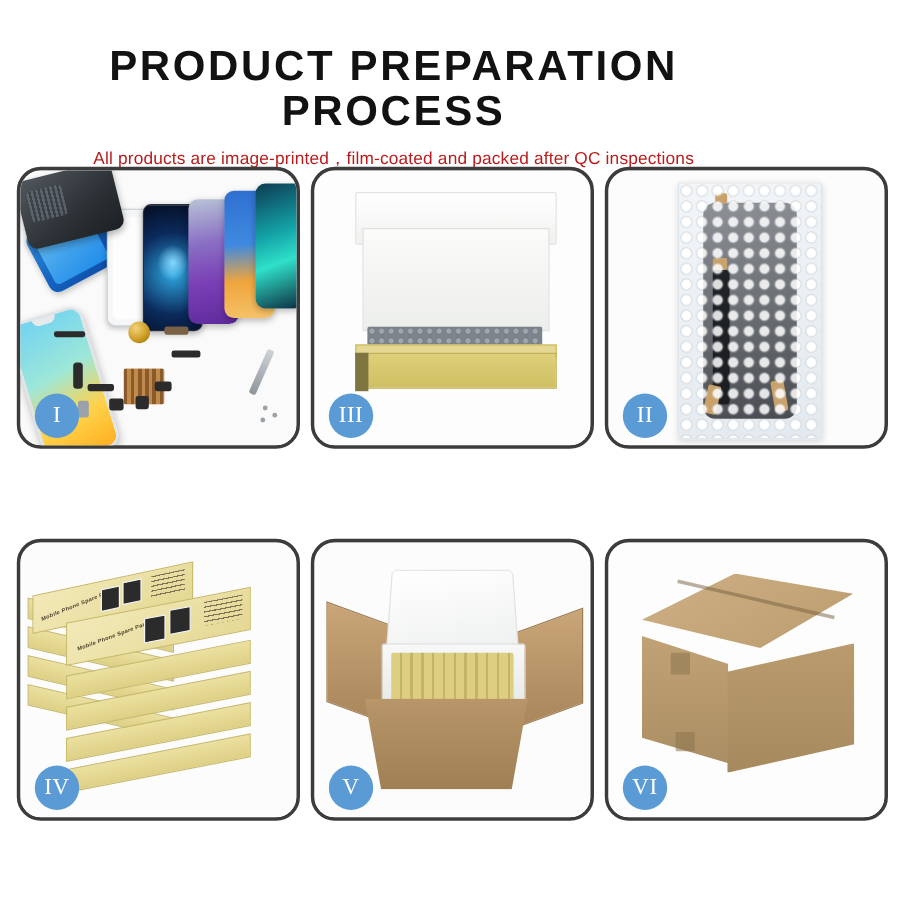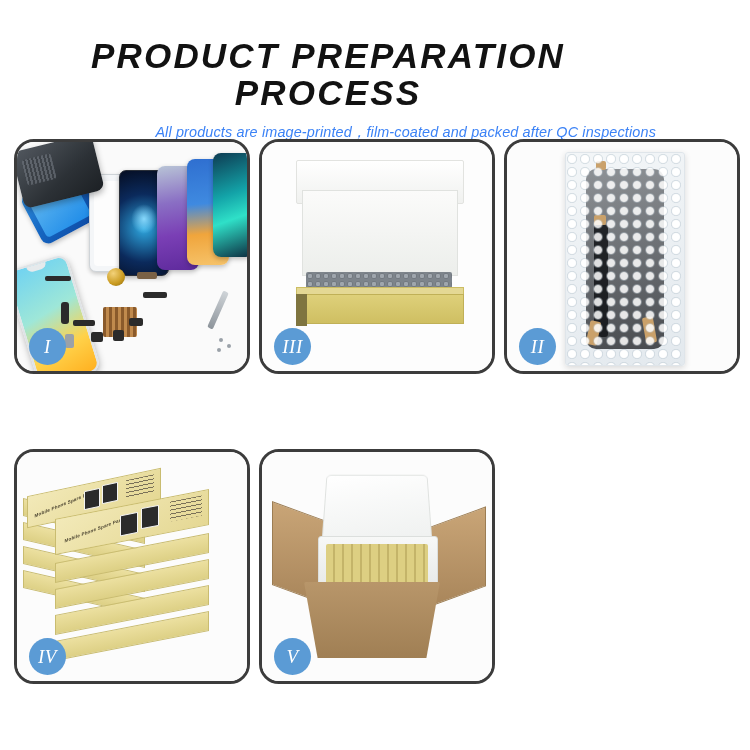--- a/index.html
+++ b/index.html
@@ -1,32 +1,32 @@
 <!DOCTYPE html>
 <html><head>
 <meta charset="utf-8">
 <style>
   html,body{margin:0;padding:0;}
   body{
     width:750px;height:750px;background:#ffffff;
     font-family:"Liberation Sans",sans-serif;
     overflow:hidden;position:relative;
   }
-  .page{width:656px;height:750px;position:relative;font-style:italic;}
+  .page{width:656px;height:750px;position:relative;}
 
   
   .header{padding-top:38px;text-align:center;}
   .title{
     font-size:35px;font-weight:700;color:#121212;
     letter-spacing:2.2px;line-height:1.05;
     font-family:"Liberation Sans",sans-serif;
   }
   .subtitle{
-    margin-top:11px;font-size:14.4px;color:#3b82f6;
-    letter-spacing:.15px;font-weight:400;text-align:right;
+    margin-top:11px;font-size:14.4px;color:#b91c1c;
+    letter-spacing:.15px;font-weight:400;
   }
 
   
   .grid{
     position:absolute;left:14px;top:139px;
     width:722px;height:545px;
     display:grid;
     grid-template-columns:repeat(3,236px);
     grid-template-rows:repeat(2,235px);
     column-gap:9px;row-gap:75px;
@@ -379,15 +379,27 @@
         <div class="v-flapL"></div>
         <div class="v-flapR"></div>
         <div class="v-foamlid"></div>
         <div class="v-foambox"></div>
         <div class="v-inner"></div>
         <div class="v-body"></div>
       </div>
       <div class="badge">V</div>
     </div>
 
+    <div class="panel">
+      <div class="scene">
+        <div class="p6-bg"></div>
+        <div class="c-top"></div>
+        <div class="c-left"></div>
+        <div class="c-right"></div>
+        <div class="c-seam"></div>
+        <div class="c-tape" style="left:52px;top:92px;width:16px;height:18px;"></div>
+        <div class="c-tape" style="left:56px;top:158px;width:16px;height:16px;"></div>
+      </div>
+      <div class="badge">VI</div>
+    </div>
 
   </div>
 </div>
 
 </body></html>

